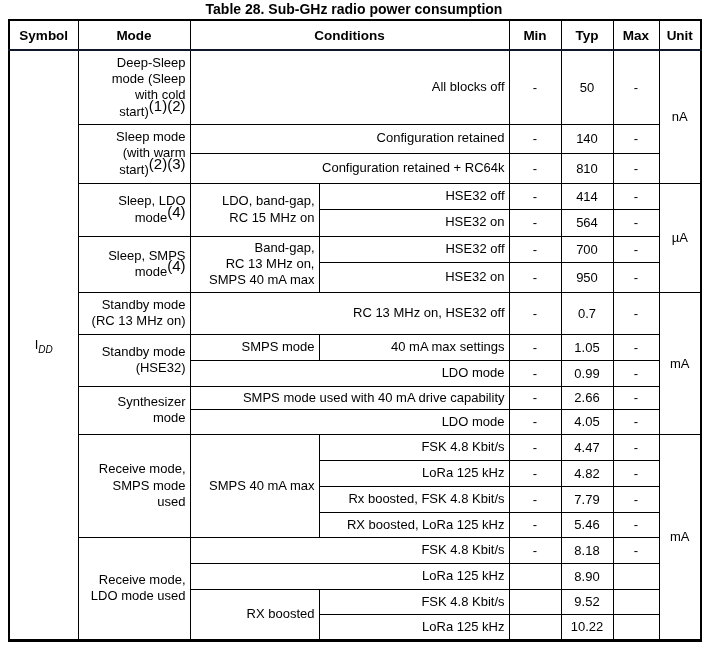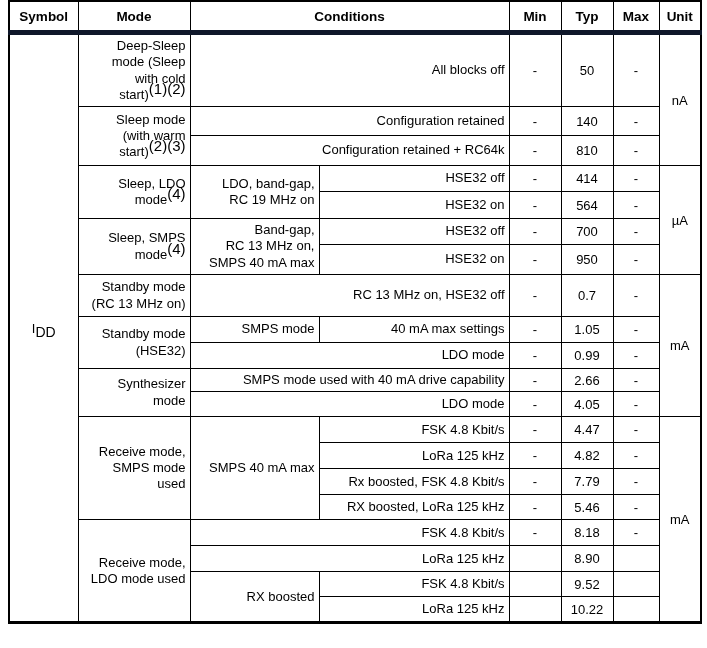--- a/index.html
+++ b/index.html
@@ -26,36 +26,37 @@
     font-size:13px;
     vertical-align:middle;
     overflow:hidden;
     padding:0;
   }
   .power thead th {
     height:28px;
     font-weight:bold;
     font-size:13.5px;
     text-align:center;
-    border-bottom:5px solid #0f172a;
+    border-bottom:2px solid #0f172a;
   }
   td.mode, td.cond {
     text-align:right;
     padding:3px 4px 3px 6px;
     white-space:pre-line;
     line-height:1.25;
   }
   td.symbol, td.val, td.unit { text-align:center; }
   sup { font-size:15px; line-height:0; }
-  sub { font-size:14px; line-height:0; }
+  sub { font-size:10px; line-height:0;font-style:italic; }
 </style>
 </head>
 <body>
 
 <div class="page">
+  <div class="title">Table 28. Sub-GHz radio power consumption</div>
   <table class="power" id="tbl">
     <colgroup>
       <col style="width:69px">
       <col style="width:112px">
       <col style="width:129px">
       <col style="width:190px">
       <col style="width:52px">
       <col style="width:52px">
       <col style="width:46px">
       <col style="width:42px">
@@ -96,21 +97,21 @@
         <tr style="height: 30px;">
           <td colspan="2" class="cond">Configuration retained + RC64k</td>
           <td class="val">-</td>
           <td class="val">810</td>
           <td class="val">-</td>
         </tr>
         <tr style="height: 26px;">
           <td rowspan="2" class="mode">Sleep, LDO
 mode<sup>(4)</sup></td>
           <td rowspan="2" class="cond">LDO, band-gap,
-RC 19 MHz on</td>
+RC 15 MHz on</td>
           <td class="cond">HSE32 off</td>
           <td class="val">-</td>
           <td class="val">414</td>
           <td class="val">-</td>
           <td rowspan="4" class="unit">µA</td>
         </tr>
         <tr style="height: 27px;">
           <td class="cond">HSE32 on</td>
           <td class="val">-</td>
           <td class="val">564</td>

